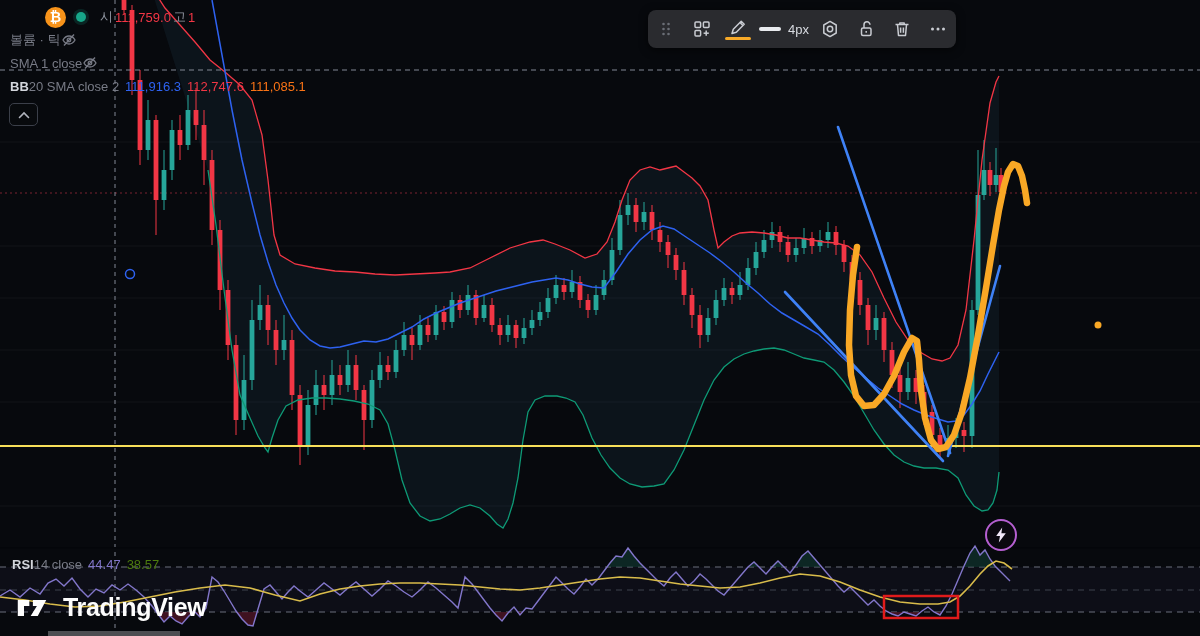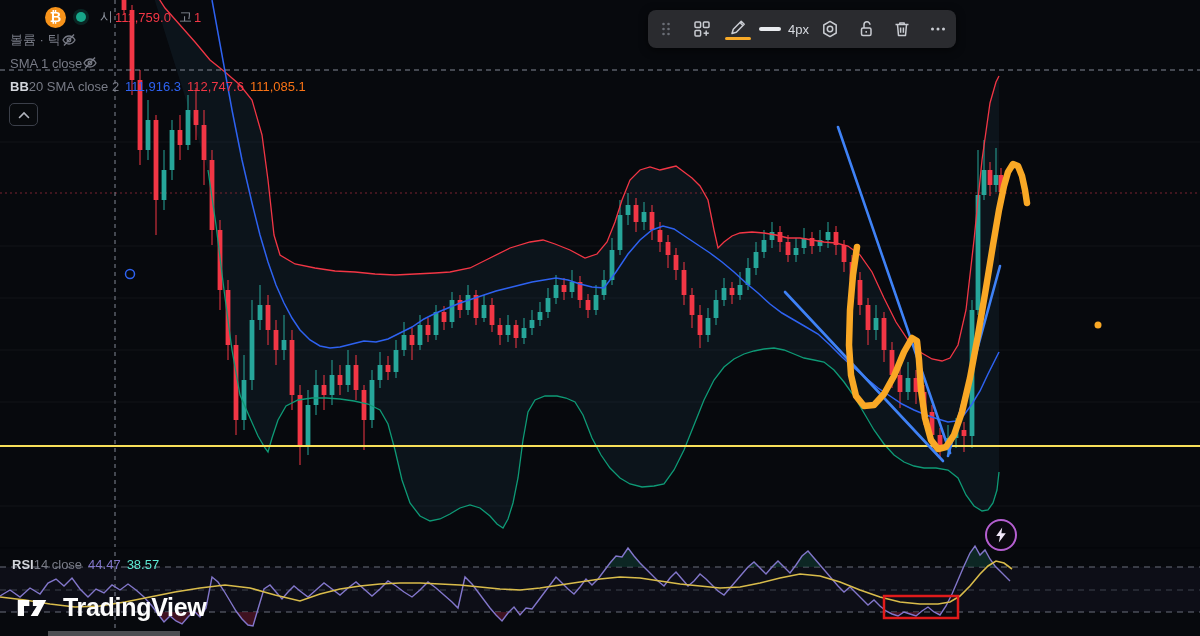--- a/index.html
+++ b/index.html
@@ -8,38 +8,38 @@
   #chart{position:absolute;left:0;top:0;}
 
   .header{position:absolute;left:45px;top:5px;height:24px;display:flex;align-items:center;z-index:5;white-space:nowrap;}
   .coin{width:21px;height:21px;border-radius:50%;background:#f7931a;color:#fff;font-weight:700;
         display:flex;align-items:center;justify-content:center;font-size:14px;flex:0 0 auto;}
   .title{color:#e4e7ec;font-size:14.5px;font-weight:600;margin-left:8px;}
   .status-dot{width:10px;height:10px;border-radius:50%;background:#17a789;margin-left:10px;
         box-shadow:0 0 0 3px rgba(23,167,137,.18);flex:0 0 auto;}
   .ohlc{font-size:13px;margin-left:14px;display:flex;gap:2px;align-items:center;}
   .ohlc .lbl{color:#9298a3;}
-  .ohlc .val{color:#f23645;margin-right:6px;}
+  .ohlc .val{color:#f23645;}
 
   .toolbar{position:absolute;left:648px;top:10px;height:38px;background:#2a2b2f;border-radius:8px;
         display:flex;align-items:center;padding:0 0;z-index:6;box-shadow:0 2px 8px rgba(0,0,0,.6);}
   .tbtn{height:32px;min-width:36px;display:flex;flex-direction:column;align-items:center;justify-content:center;
         border-radius:6px;cursor:pointer;}
   .tbtn svg{display:block;}
   .cbar{width:26px;height:3.5px;border-radius:2px;background:#f7a928;margin-top:2px;}
   .width-btn{flex-direction:row;gap:7px;min-width:56px;}
   .wbar{width:22px;height:3.5px;border-radius:2px;background:#e8eaee;}
   .wlabel{font-size:13px;color:#d7dae0;}
 
   .legend{position:absolute;left:10px;display:flex;align-items:center;gap:0;font-size:13px;
         color:#787b86;z-index:5;white-space:nowrap;}
   .legend .name{color:#d3d6dc;font-weight:700;}
   .legend .v{margin-left:6px;}
   .v-blue{color:#2e62f0;} .v-red{color:#f23645;} .v-green{color:#f97316;}
-  .v-purple{color:#8276ca;} .v-yellow{color:#5eead4;}
+  .v-purple{color:#8276ca;} .v-yellow{color:#4d7c0f;}
   .eye{display:flex;align-items:center;cursor:pointer;}
 
   .collapse{position:absolute;left:9px;top:103px;width:27px;height:21px;border:1px solid #3b3f49;border-radius:5px;
         display:flex;align-items:center;justify-content:center;background:rgba(10,11,14,.5);z-index:5;cursor:pointer;}
 
   .watermark{position:absolute;left:16px;top:591px;display:flex;align-items:center;gap:15px;z-index:4;
         color:#fdfdfd;font-weight:700;font-size:25px;letter-spacing:-0.3px;}
 
   .lightning{position:absolute;left:985px;top:519px;width:28px;height:28px;border:2px solid #b55fd1;border-radius:50%;
         display:flex;align-items:center;justify-content:center;background:rgba(20,8,24,.35);z-index:4;cursor:pointer;}

